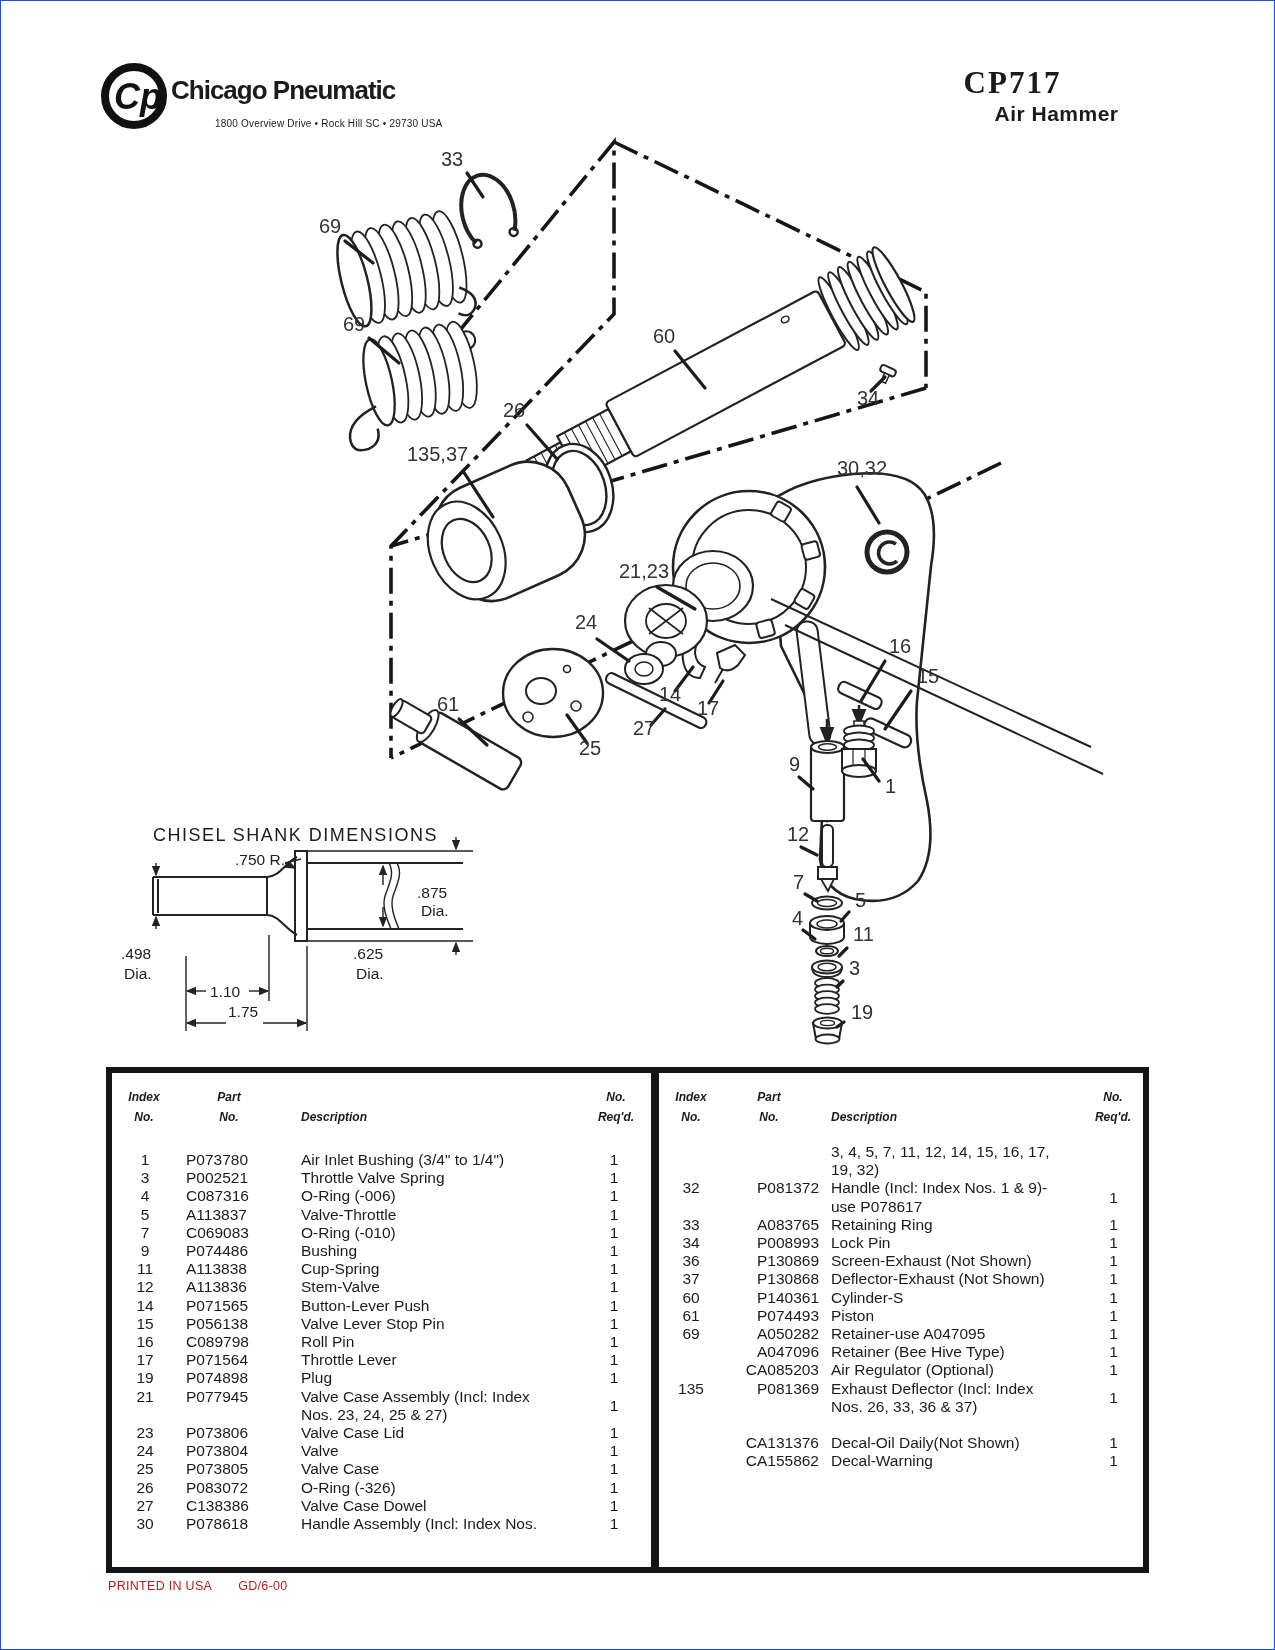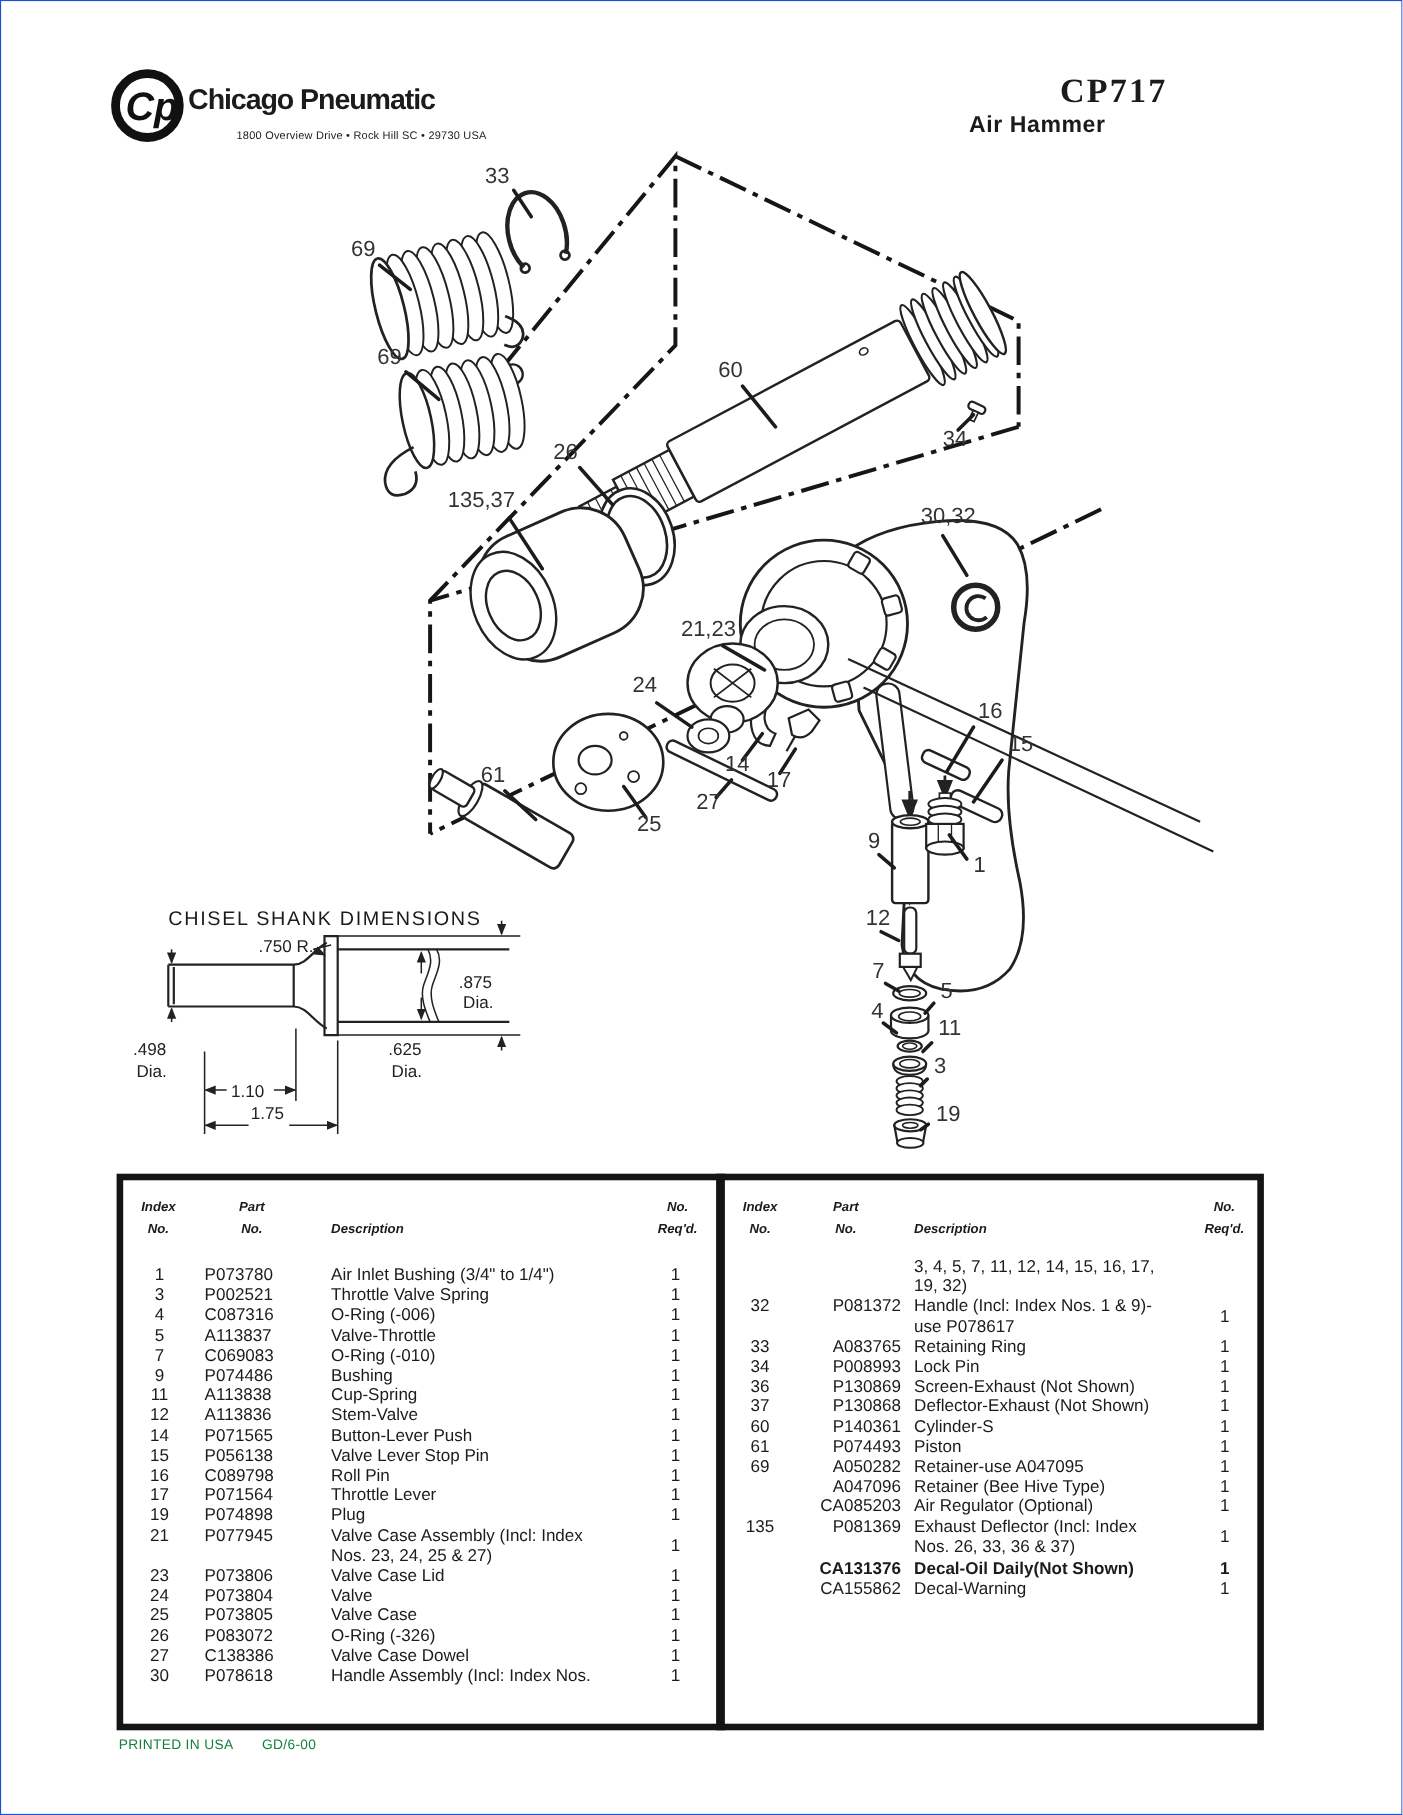--- a/index.html
+++ b/index.html
@@ -4,50 +4,50 @@
 <style>
   html,body{margin:0;padding:0;background:#eceff1;}
   .page{position:relative;width:1275px;height:1650px;margin:0 auto;background:#fff;
         font-family:"Liberation Sans",sans-serif;color:#1b1b1b;overflow:hidden;
         box-sizing:border-box;border:1px solid #1d4ed8;}
   
   .logo{position:absolute;left:96px;top:58px;}
   .brand{position:absolute;left:170px;top:74px;font-size:26px;font-weight:bold;letter-spacing:-1px;white-space:nowrap;}
   .address{position:absolute;left:176px;top:117px;font-size:10px;font-weight:normal;letter-spacing:.2px;white-space:nowrap;margin-left:38px;}
   .model{position:absolute;left:880px;top:64px;width:263px;text-align:center;font-size:31px;font-weight:bold;letter-spacing:2px;font-family:Liberation Serif, serif;}
-  .product{position:absolute;left:880px;top:101px;width:263px;text-align:left;font-size:21px;font-weight:bold;letter-spacing:.5px;}
+  .product{position:absolute;left:924px;top:101px;width:263px;text-align:center;font-size:21px;font-weight:bold;letter-spacing:.5px;}
   
   .diagram{position:absolute;left:0;top:130px;}
   .art{stroke:#222;}
   .ph{fill:none;stroke:#161616;stroke-width:3.6;stroke-dasharray:26 7 5 7;}
   .callout{font-size:20px;fill:#333;font-family:"Liberation Sans",sans-serif;}
   .leader{stroke:#1c1c1c;stroke-width:3.2;stroke-linecap:round;}
   .dim{font-size:15.5px;fill:#222;font-family:"Liberation Sans",sans-serif;}
   .dimline{stroke:#222;stroke-width:1.4;fill:none;}
   .outline{stroke:#222;stroke-width:2;fill:none;}
   .chisel-title{font-size:18px;letter-spacing:1.5px;fill:#1b1b1b;}
   
   .tbl-border{position:absolute;left:105px;top:1066px;width:1043px;height:506px;
               box-sizing:border-box;border:6px solid #141414;}
   .tbl-divider{position:absolute;left:650px;top:1066px;width:8px;height:506px;background:#141414;}
   .th{position:absolute;font-weight:bold;font-style:italic;font-size:12px;line-height:20px;text-align:center;white-space:pre-line;}
   .panel{position:absolute;}
   .prow{display:grid;}
   .p0 .prow{grid-template-columns:52px 95px 1fr 58px;}
   .p1 .prow{grid-template-columns:56px 100px 1fr 55px;}
-  .prow.gap{margin-top:2px;font-weight:bold;}
+  .prow.gap{margin-top:18px;}
   .cell{font-size:15.5px;line-height:18.2px;}
   .idx{text-align:center;}
   .p0 .part{padding-left:15px;}
   .p1 .part{padding-left:12px;text-align:right;}
   .part.u{}
   .p0 .desc{padding-left:35px;}
   .p1 .desc{padding-left:12px;}
   .qty{text-align:center;align-self:center;}
-  .footer{position:absolute;left:107px;top:1578px;font-size:12.5px;color:#15803d;letter-spacing:.3px;}
+  .footer{position:absolute;left:107px;top:1578px;font-size:12.5px;color:#b91c1c;letter-spacing:.3px;}
   .footer span{margin-right:26px;}
 </style>
 </head>
 <body>
 
 <div class="page">
 
   <svg class="logo" width="74" height="74" viewBox="0 0 74 74">
     <circle cx="37" cy="37" r="29" fill="none" stroke="#111" stroke-width="8"></circle>
     <text x="17" y="50" font-size="36" font-weight="bold" font-style="italic" fill="#111">Cp</text>

